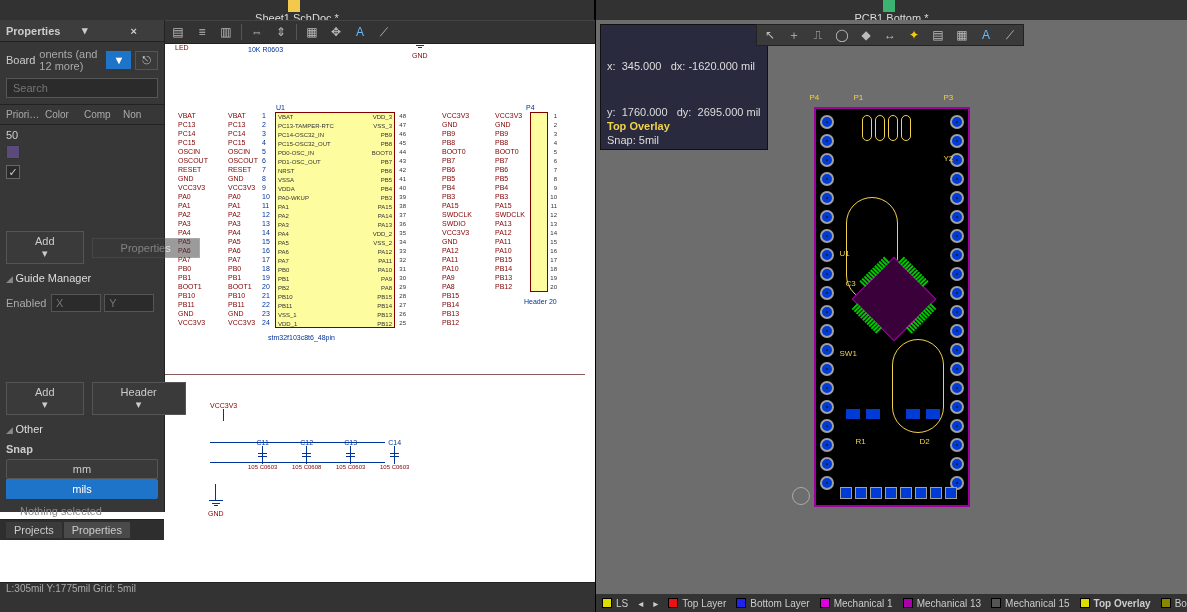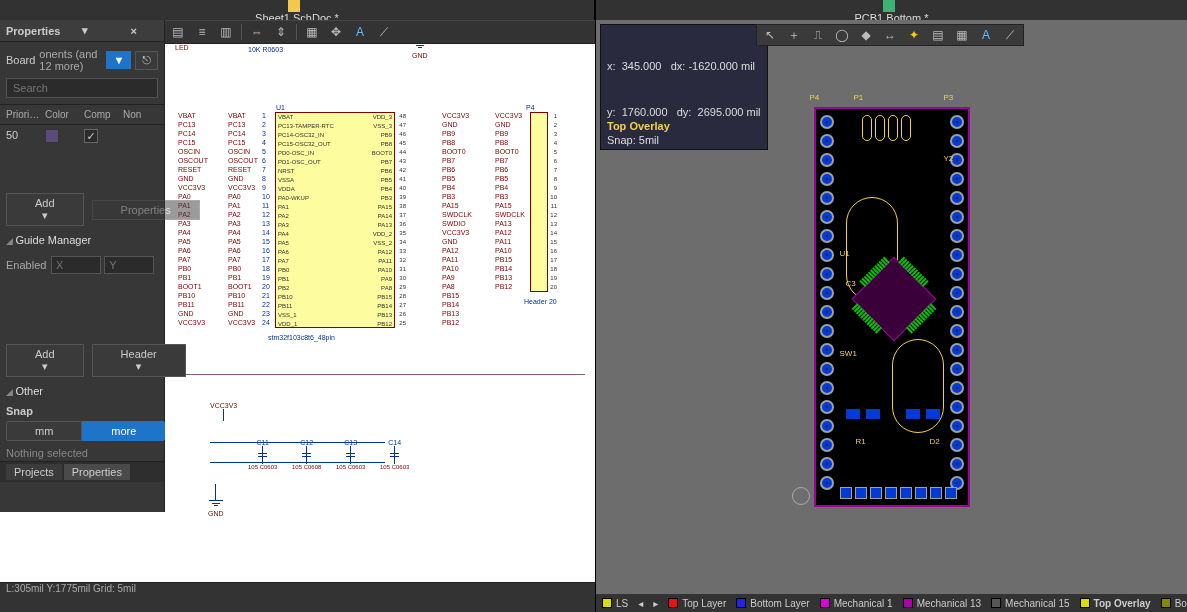--- a/index.html
+++ b/index.html
@@ -26,31 +26,31 @@
   .props-head span { flex:1; font-weight:bold; }
   .props-head .i { width:12px; text-align:center; cursor:pointer; }
   .props-filter { padding:6px; border-bottom:1px solid #222;}
   .props-filter .row { display:flex; align-items:center; gap:4px; margin-bottom:6px;}
   .props-filter select, .props-filter input, .props input, .props button, .props select {
     background:#2b2b2b; border:1px solid #555; color:#ccc; font-size:11px; padding:2px 4px;
   }
   .props .search { width:100%; background:#2b2b2b; border:1px solid #555; color:#ccc; padding:3px 6px; }
   .props .hdrrow { display:flex; gap:4px; font-size:10px; color:#aaa; padding:4px 6px; border-bottom:1px solid #222;}
   .props .hdrrow span { flex:1; overflow:hidden; }
-  .props .valrow { display:flex; gap:4px; padding:4px 6px; }
+  .props .valrow { display:flex; gap:4px; padding:4px 6px;flex-direction:column; }
   .props .valrow span { flex:1; }
   .props .swatch { width:14px; height:14px; background:#5a4b7a; border:1px solid #333; display:inline-block; }
   .props .chk { width:14px; height:14px; border:1px solid #666; background:#2b2b2b; display:inline-flex; align-items:center; justify-content:center; }
   .props .btn { background:#3a3a3a; border:1px solid #555; padding:3px 28px; color:#ccc; font-size:11px; cursor:pointer;}
   .props .btn.small { padding:2px 6px;}
   .props .btn.active { background:#1e74c8; border-color:#1e74c8; color:#fff;}
   .props .footer-tabs { display:flex; gap:2px; padding:2px 6px; background:#2e2e2e; border-top:1px solid #222;}
   .props .footer-tabs span { padding:2px 8px; background:#3b3b3b; cursor:pointer;}
   .props .footer-tabs .active { background:#4a4a4a; }
-  .props .note { padding:2px 6px; color:#888; }
+  .props .note { padding:2px 20px; color:#888; }
   .props .guide { padding:6px; }
   .props .guide label { display:inline-block; color:#aaa; width:42px;}
   .props .guide input { width:50px; }
   .props .pair { display:flex; gap:8px; padding:4px 6px; align-items:center;}
   .props .sec-title { padding:4px 6px; color:#ddd;}
   .props .sec-title::before { content:"◢ "; color:#888; font-size:9px;}
 
   
   .schwrap { position:absolute; left:0; top:44px; right:0; bottom:30px; background:#fff; overflow:hidden; }
   .schematic { position:relative; width:100%; height:100%; font-size:7px; font-family:Arial; color:#800000; }
@@ -150,23 +150,23 @@
       </div>
       <div style="flex:0 0 60px;"></div>
       <div class="pair">
         <button class="btn">Add ▾</button>
         <button class="btn">Header ▾</button>
       </div>
 
       <div class="sec-title">Other</div>
       <div style="padding:4px 6px;">
         <div style="font-weight:bold;">Snap</div>
-        <div style="display:flex; margin-top:4px;">
+        <div style="display:flex; margin-top:4px;flex-direction:column;">
           <button class="btn" style="flex:1;border-radius:2px 0 0 2px;">mm</button>
-          <button class="btn active" style="flex:1;border-radius:0 2px 2px 0;">more</button>
+          <button class="btn active" style="flex:1;border-radius:0 2px 2px 0;">mils</button>
         </div>
       </div>
       <div class="note">Nothing selected</div>
       <div class="footer-tabs">
         <span>Projects</span>
         <span class="active">Properties</span>
       </div>
     </div>
 
     <div class="toolbar" style="position:absolute; left:165px; top:20px; right:0; z-index:2;">
@@ -622,21 +622,21 @@
                 <div class="lead"></div>
                 <div class="lead"></div>
             </div>
           </div>
           <span class="silky" style="left:30px; top:170px;">C3</span>
 
           <div class="smd" style="left:30px;top:300px;width:14px;height:10px;"></div>
           <div class="smd" style="left:50px;top:300px;width:14px;height:10px;"></div>
           <div class="smd" style="left:90px;top:300px;width:14px;height:10px;"></div>
           <div class="smd" style="left:110px;top:300px;width:14px;height:10px;"></div>
-          <span class="silky" style="left:114px; top:328px;">D2</span>
+          <span class="silky" style="left:104px; top:328px;">D2</span>
           <span class="silky" style="left:40px; top:328px;">R1</span>
 
           <div style="position:absolute; left:24px; bottom:6px; display:flex; gap:3px;">
             <div class="headerpad"></div>
               <div class="headerpad"></div>
               <div class="headerpad"></div>
               <div class="headerpad"></div>
               <div class="headerpad"></div>
               <div class="headerpad"></div>
               <div class="headerpad"></div>

